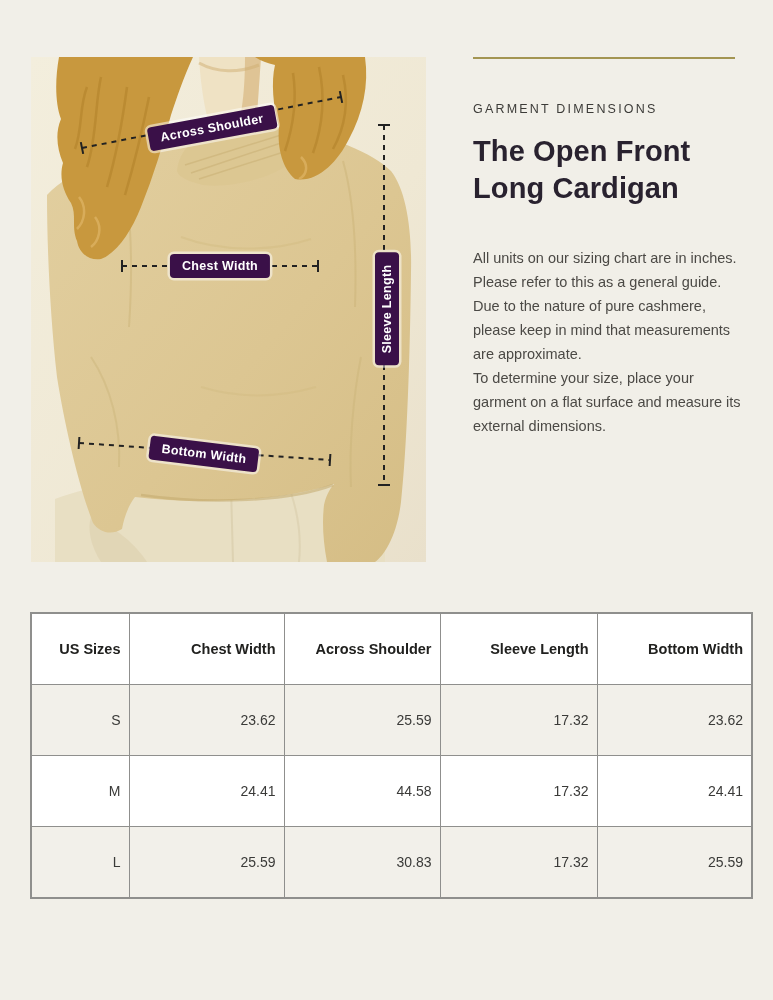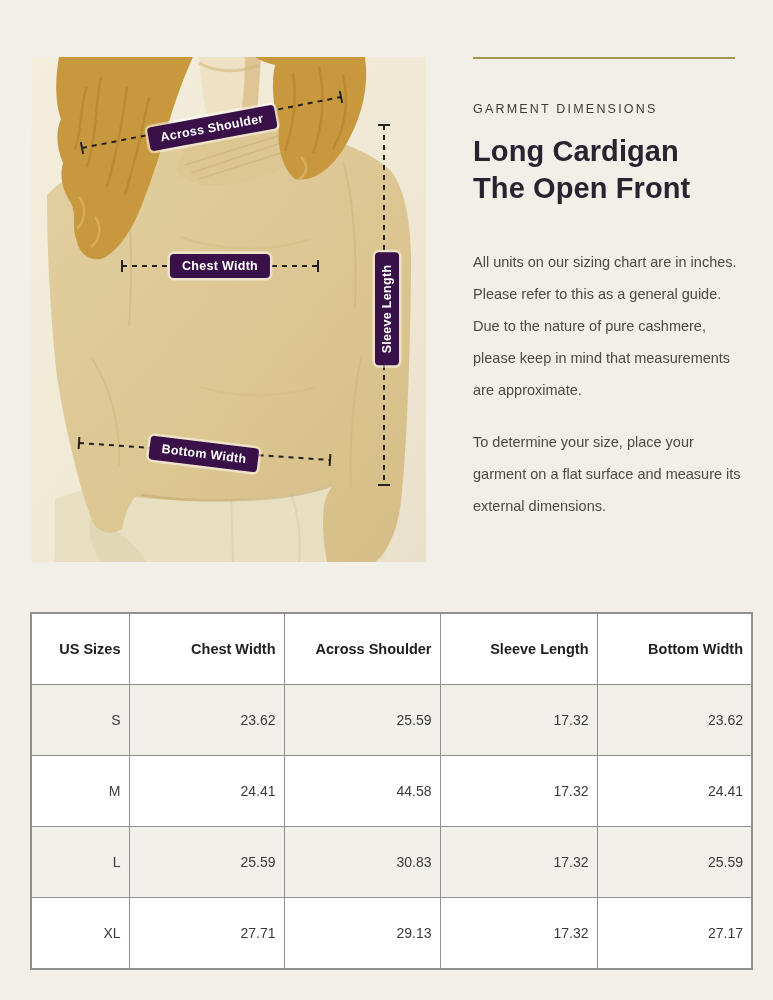--- a/index.html
+++ b/index.html
@@ -33,23 +33,23 @@
   .rule{height:2px; background:#a39552; width:262px;}
   .eyebrow{
     margin-top:43px;
     font-size:12.5px;
     letter-spacing:2.2px;
     font-weight:400;
     color:#3c3b38;
   }
   .title{margin-top:17px; color:#29222f; font-size:29px; line-height:37px; font-weight:700; letter-spacing:.1px;}
   .title span{display:block;}
-  .para{margin:0; color:#4b4945; font-size:14.5px; line-height:32px; width:272px;}
+  .para{margin:0; color:#4b4945; font-size:14.5px; line-height:24px; width:272px;}
   .para.p1{margin-top:39px;}
-  .para.p2{margin-top:20px;}
+  .para.p2{}
 
   
   .size-table{
     position:absolute; left:30px; top:612px;
     border-collapse:collapse; table-layout:fixed;
     width:721px; background:#ffffff;
   }
   .size-table td{
     border:1px solid #8f8f8d;
     text-align:right; vertical-align:middle;
@@ -175,22 +175,22 @@
     <div class="badge b-across">Across Shoulder</div>
     <div class="badge b-chest">Chest Width</div>
     <div class="badge b-sleeve">Sleeve Length</div>
     <div class="badge b-bottom">Bottom Width</div>
   </div>
 
   <div class="info">
     <div class="rule"></div>
     <div class="eyebrow">GARMENT DIMENSIONS</div>
     <div class="title">
+      <span>The Open Front</span>
       <span>Long Cardigan</span>
-      <span>The Open Front</span>
     </div>
     <p class="para p1">All units on our sizing chart are in inches. Please refer to this as a general guide. Due to the nature of pure cashmere, please keep in mind that measurements are approximate.</p>
     <p class="para p2">To determine your size, place your garment on a flat surface and measure its external dimensions.</p>
   </div>
 
   <table class="size-table">
     <colgroup>
       <col style="width:98px">
         <col style="width:155px">
         <col style="width:156px">
@@ -219,23 +219,16 @@
         <td>17.32</td>
         <td>24.41</td>
       </tr>
       <tr class="shade">
         <td>L</td>
         <td>25.59</td>
         <td>30.83</td>
         <td>17.32</td>
         <td>25.59</td>
       </tr>
-      <tr>
-        <td>XL</td>
-        <td>27.71</td>
-        <td>29.13</td>
-        <td>17.32</td>
-        <td>27.17</td>
-      </tr>
     </tbody>
   </table>
 
 </div>
 
 </body></html>

